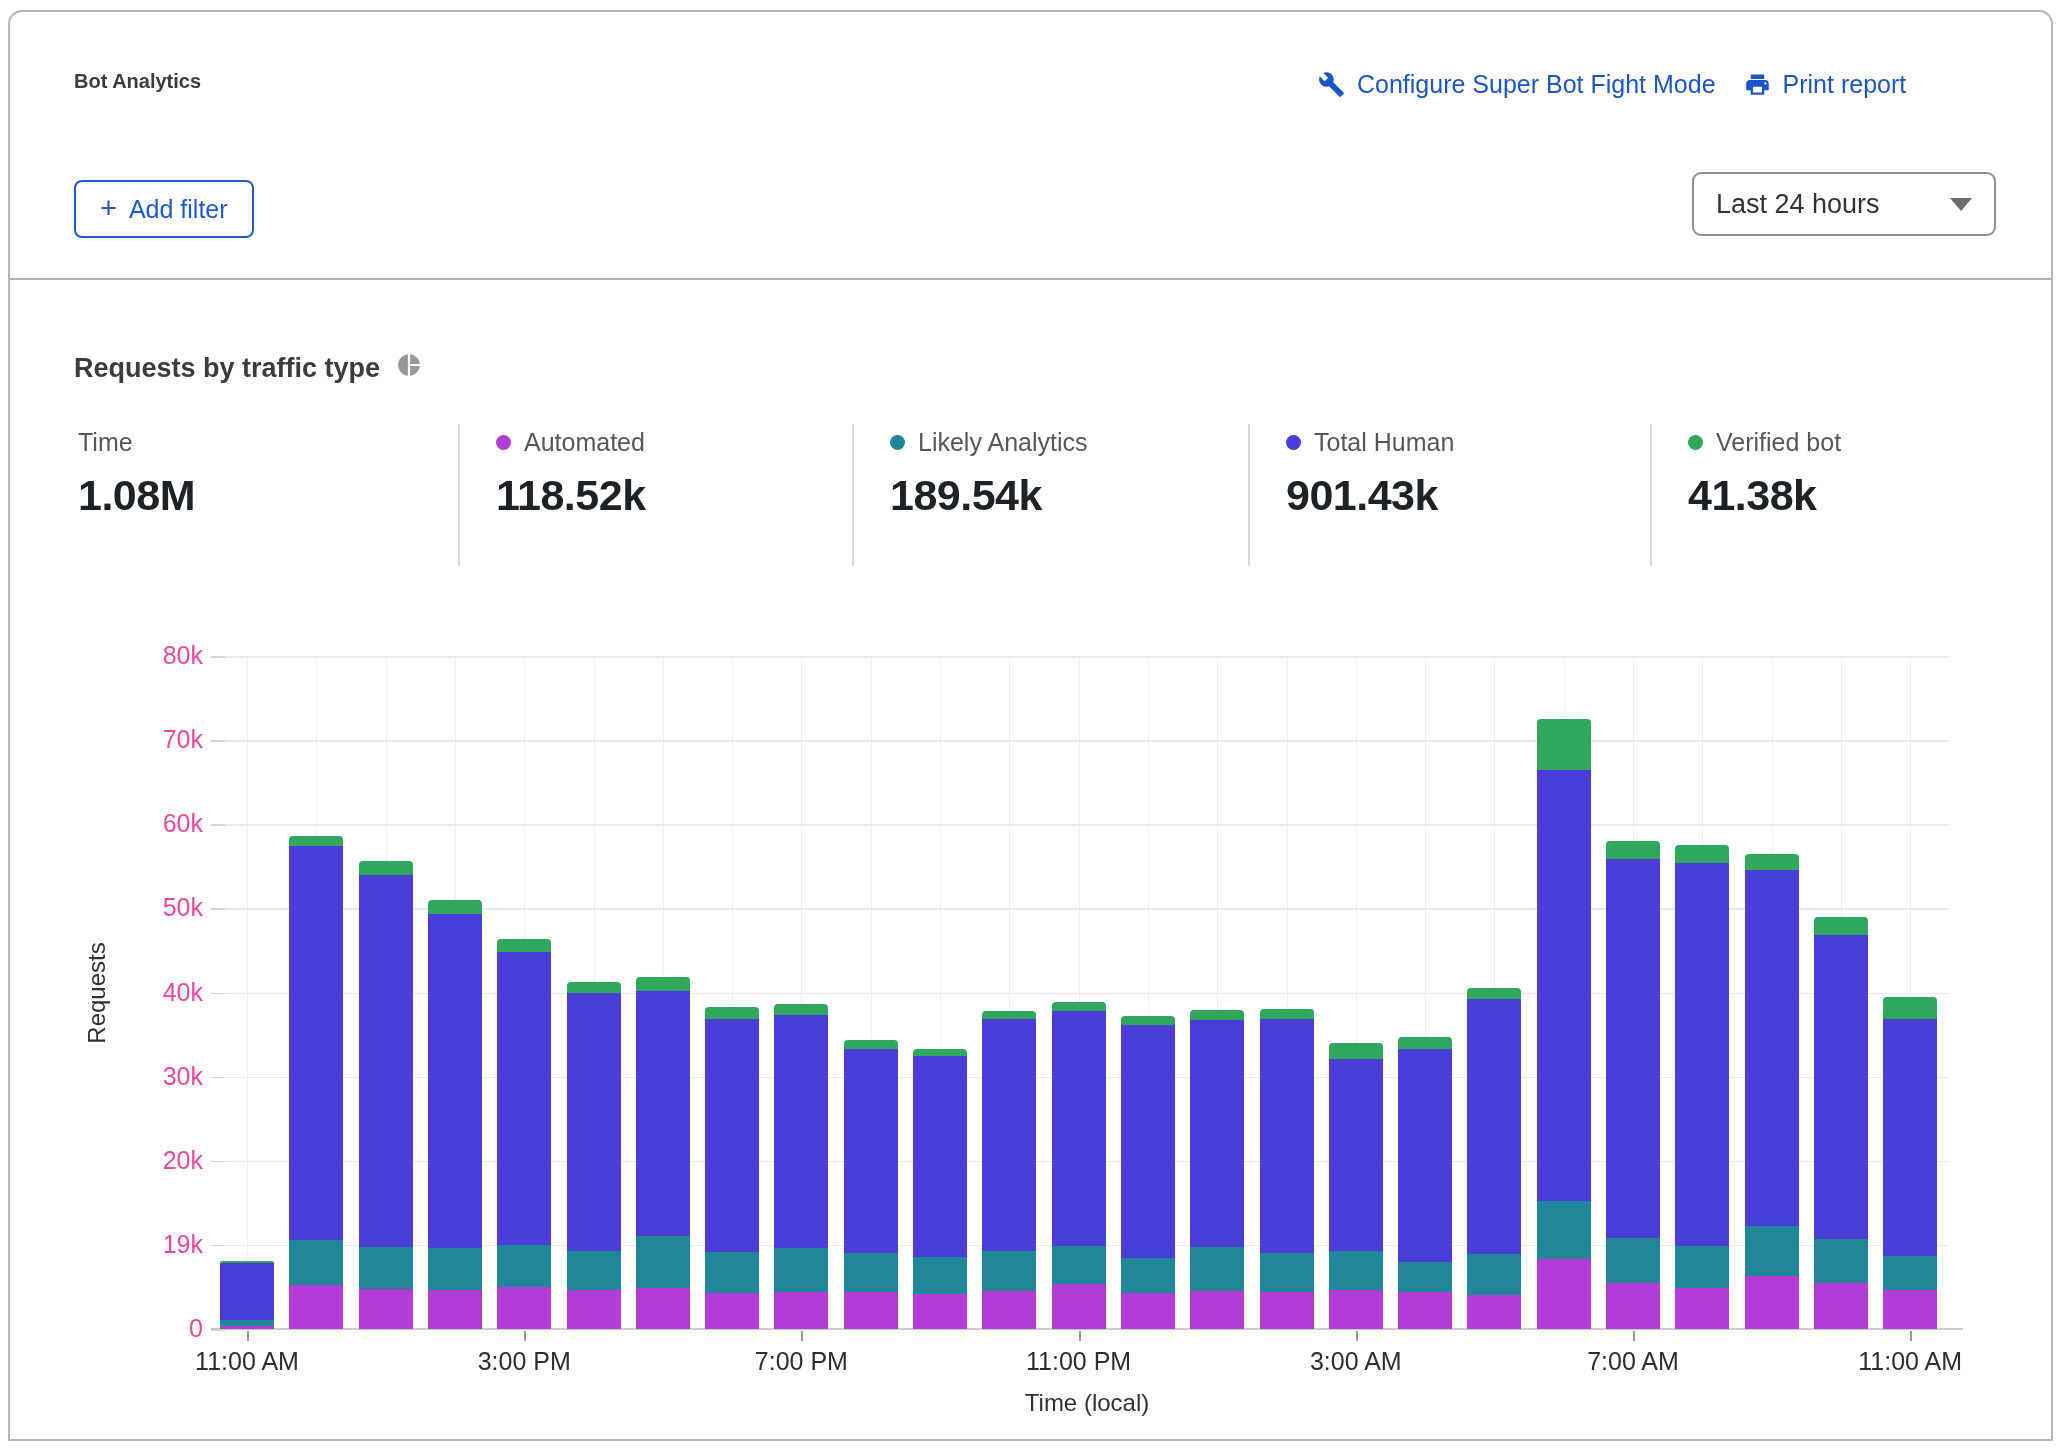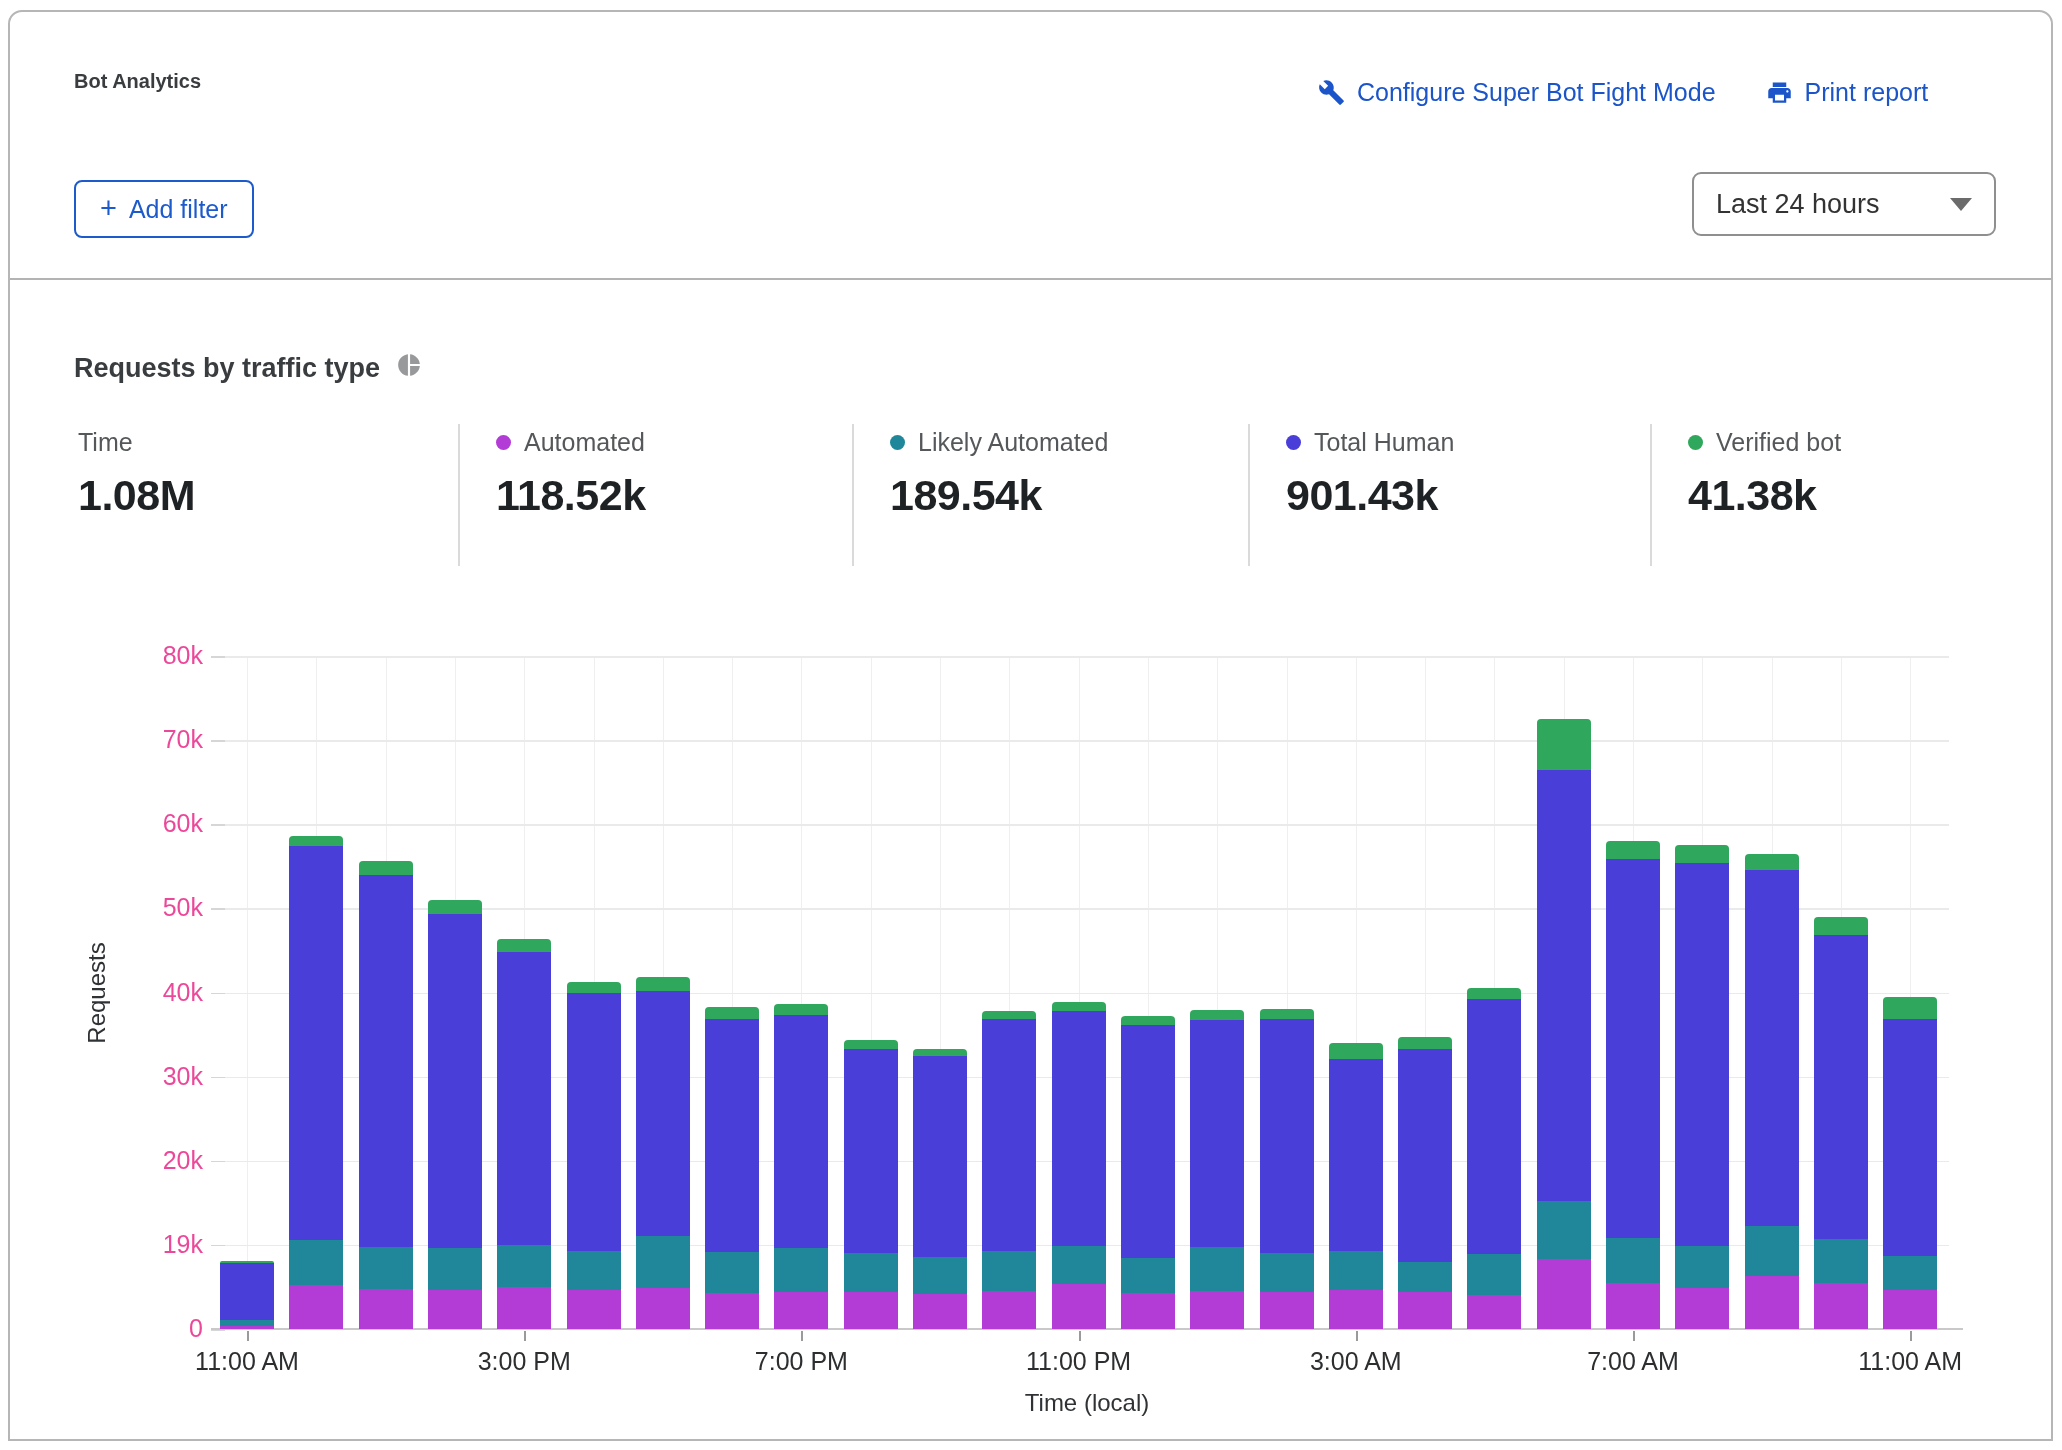--- a/index.html
+++ b/index.html
@@ -13,21 +13,21 @@
   
   #card-border{
     left:8px;top:10px;width:2041px;height:1427px;
     border:2px solid #b6b6b6;border-radius:14px 14px 0 0;
     pointer-events:none;
   }
   #header-divider{left:10px;top:278px;width:2042px;height:2px;background:#b3b3b3;}
 
   
   #page-title{left:74px;top:70px;font-size:20px;font-weight:700;color:#3a3d40;}
-  #header-links{left:1318px;top:78px;display:flex;align-items:center;gap:50px;}
+  #header-links{left:1318px;top:70px;display:flex;align-items:center;gap:28px;}
   .hlink{display:flex;align-items:center;gap:12px;color:#1b55c9;font-size:25px;cursor:pointer;}
   .hlink svg{display:block;}
 
   #add-filter-button{
     left:74px;top:180px;height:58px;display:inline-flex;align-items:center;gap:12px;
     border:2px solid #1d5bcd;border-radius:8px;padding:0 24px;color:#1d5bcd;
     font-size:25px;background:#fff;cursor:pointer;
   }
   #add-filter-button .plus{font-size:29px;font-weight:400;line-height:1;margin-top:-2px;}
 
@@ -118,21 +118,21 @@
   <div class="stat-label-row">
     <span class="stat-dot" style="background: rgb(180, 60, 214);"></span>
     <span>Automated</span>
   </div>
   <div class="stat-value">118.52k</div>
 </div>
 <div class="abs stat-divider" style="left:852px"></div>
 <div class="abs stat-col" style="left:890px">
   <div class="stat-label-row">
     <span class="stat-dot" style="background: rgb(32, 135, 155);"></span>
-    <span>Likely Automated</span>
+    <span>Likely Analytics</span>
   </div>
   <div class="stat-value">189.54k</div>
 </div>
 <div class="abs stat-divider" style="left:1248px"></div>
 <div class="abs stat-col" style="left:1286px">
   <div class="stat-label-row">
     <span class="stat-dot" style="background: rgb(74, 62, 217);"></span>
     <span>Total Human</span>
   </div>
   <div class="stat-value">901.43k</div>

